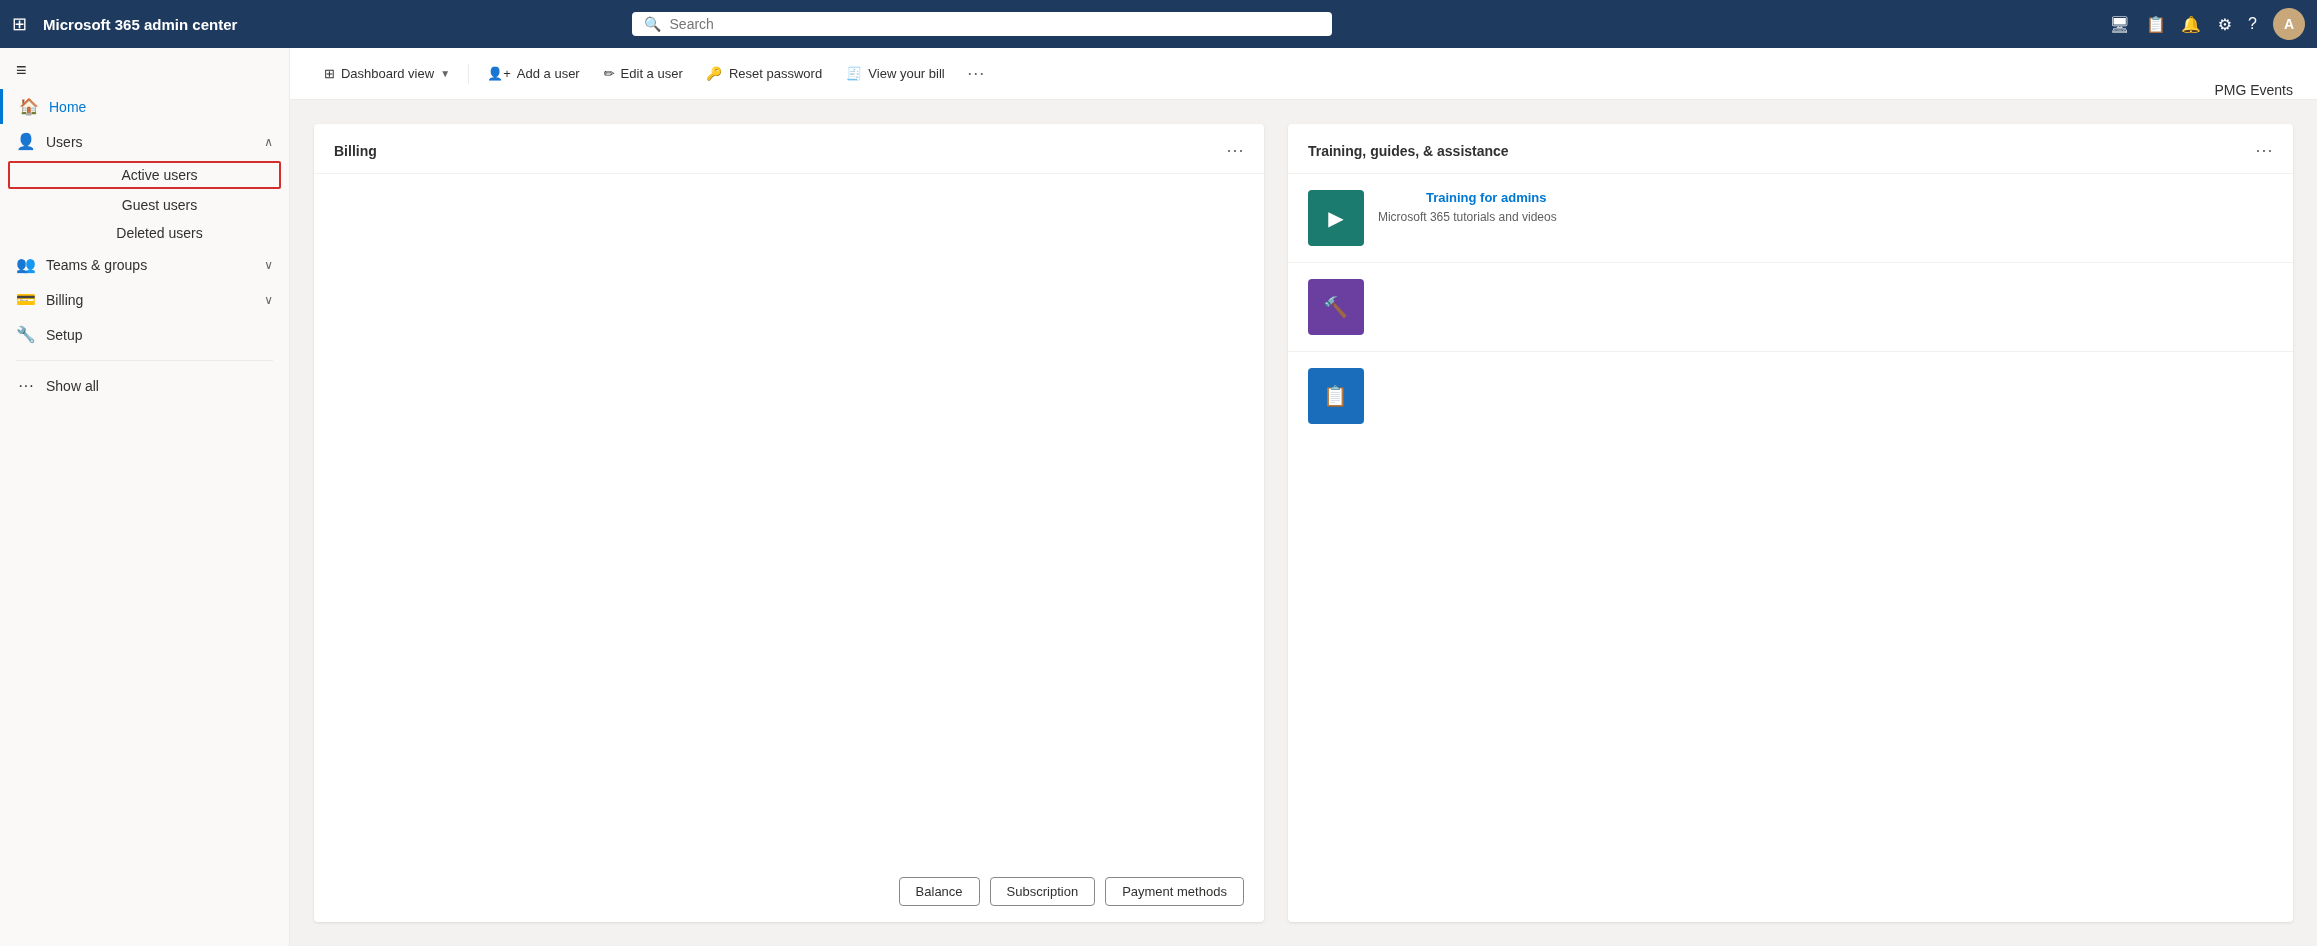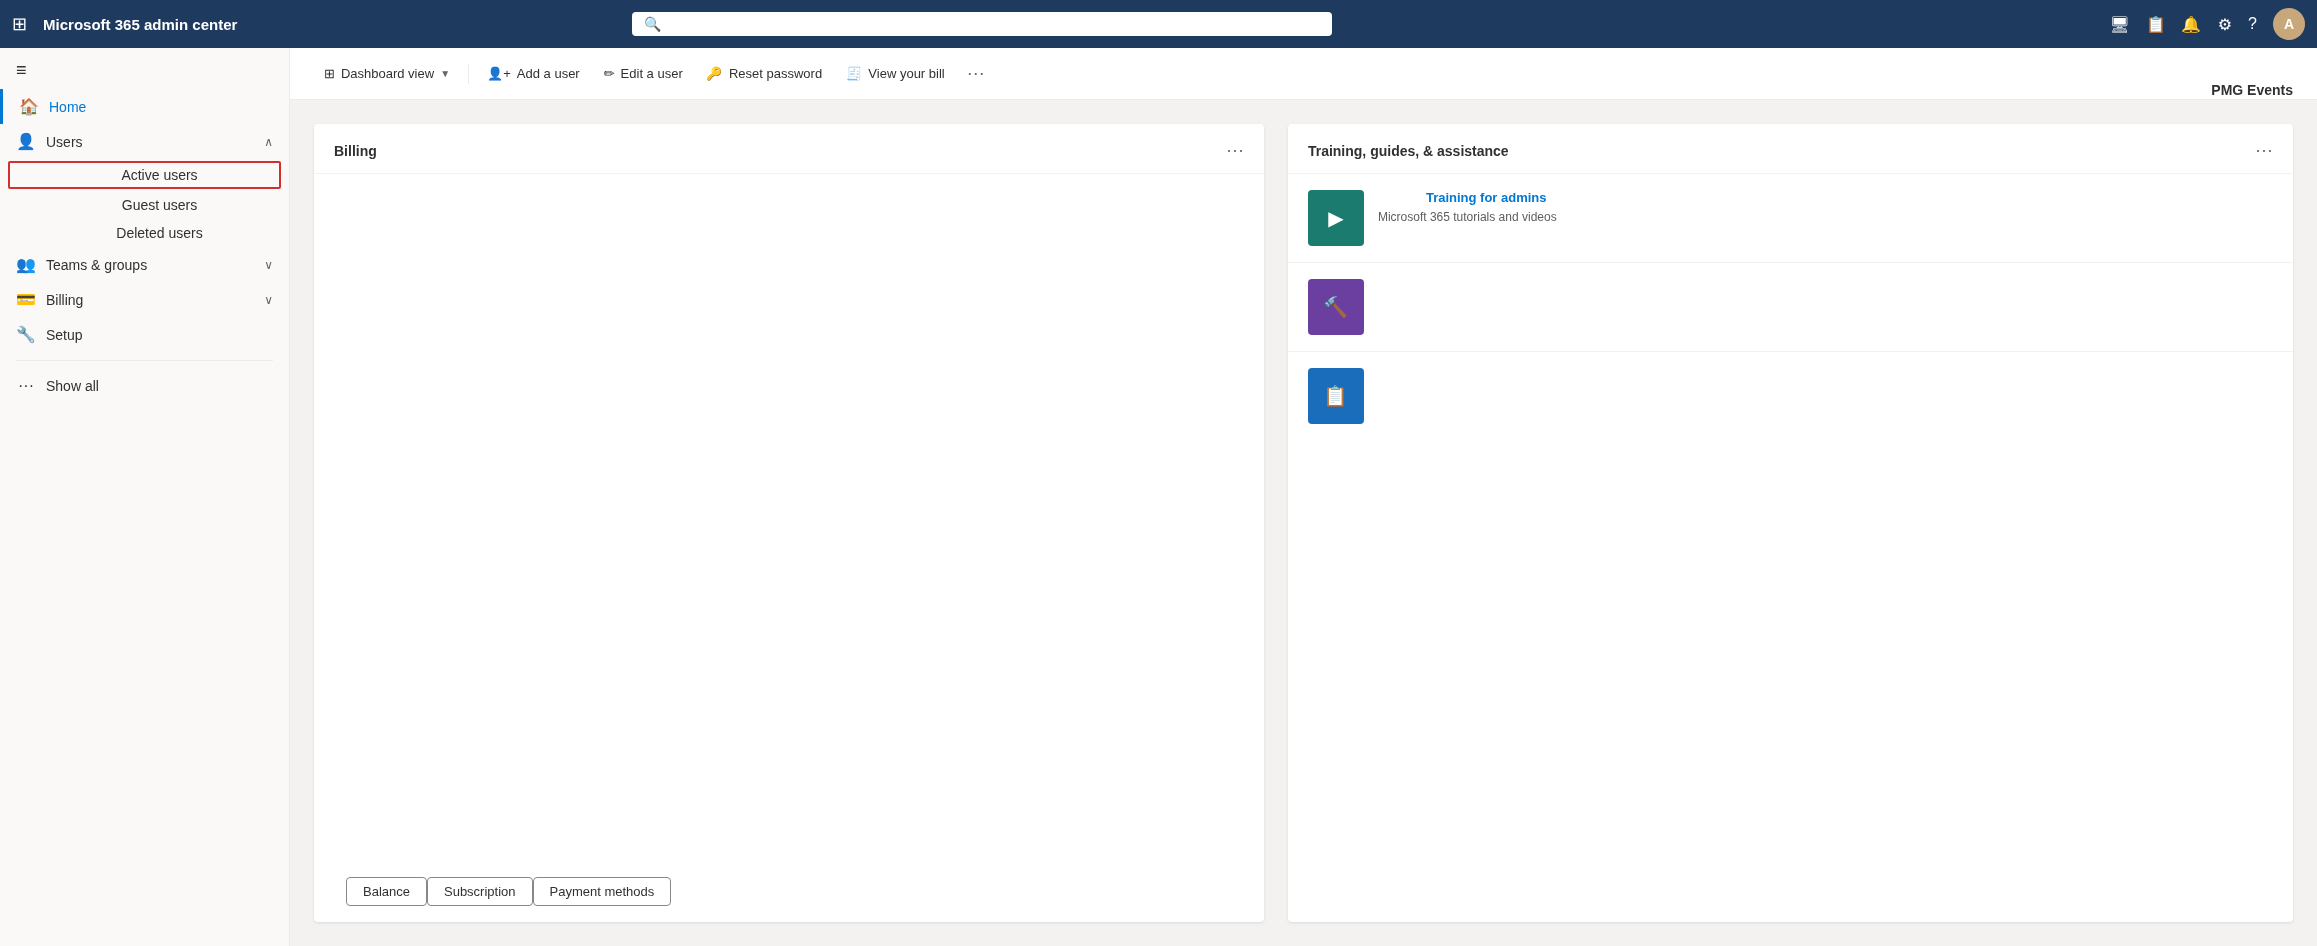--- a/index.html
+++ b/index.html
@@ -115,21 +115,21 @@
       border: none;
       background: transparent;
       cursor: pointer;
       font-size: 13px;
       color: #323130;
       border-radius: 4px;
       white-space: nowrap;
     }
     .toolbar-btn .chevron-small { font-size: 10px; color: #666; }
     .toolbar-separator { width: 1px; height: 20px; background: #edebe9; margin: 0 4px; }
-    .toolbar-title { margin-left: auto; font-size: 14px; font-weight: 700; color: #323130; margin-top: 32px; }
+    .toolbar-title { margin-left: auto; font-size: 14px; font-weight: 400; color: #323130; margin-top: 32px; }
     .more-btn { font-size: 18px; color: #666; cursor: pointer; padding: 4px 8px; }
 
     
     .dashboard { flex: 1; padding: 24px; display: flex; gap: 24px; overflow: auto; background: #f3f2f1; }
 
     
     .card {
       background: white;
       border-radius: 4px;
       box-shadow: 0 1px 3px rgba(0,0,0,0.1);
@@ -146,21 +146,21 @@
       padding: 16px 20px 12px;
       border-bottom: 1px solid #f3f2f1;
     }
     .card-header-title { font-size: 14px; font-weight: 600; color: #323130; }
     .card-more { font-size: 18px; color: #666; cursor: pointer; }
 
     .card-body { flex: 1; padding: 12px 20px; }
 
     .billing-empty { flex: 1; min-height: 280px; }
 
-    .billing-actions { padding: 16px 32px; display: flex; gap: 0; }
+    .billing-actions { padding: 16px 20px; display: flex; gap: 10px; justify-content: flex-end; }
     .billing-btn {
       padding: 6px 16px;
       border: 1px solid #8a8886;
       background: white;
       border-radius: 4px;
       font-size: 13px;
       color: #323130;
       cursor: pointer;
     }
 
@@ -192,20 +192,21 @@
     .training-text .training-desc { font-size: 12px; color: #605e5c; line-height: 1.4; }
   </style>
 </head>
 <body>
 
 <nav class="top-nav">
   <span class="waffle-icon">⊞</span>
   <span class="app-title">Microsoft 365 admin center</span>
   <div class="search-bar">
     <span class="search-icon-inner">🔍</span>
+    <input type="text" placeholder="Search" style="">
   </div>
   <div class="nav-icons">
     <span class="nav-icon">🖥</span>
     <span class="nav-icon">📋</span>
     <span class="nav-icon">🔔</span>
     <span class="nav-icon">⚙</span>
     <span class="nav-icon">?</span>
     <div class="avatar">A</div>
   </div>
 </nav>

